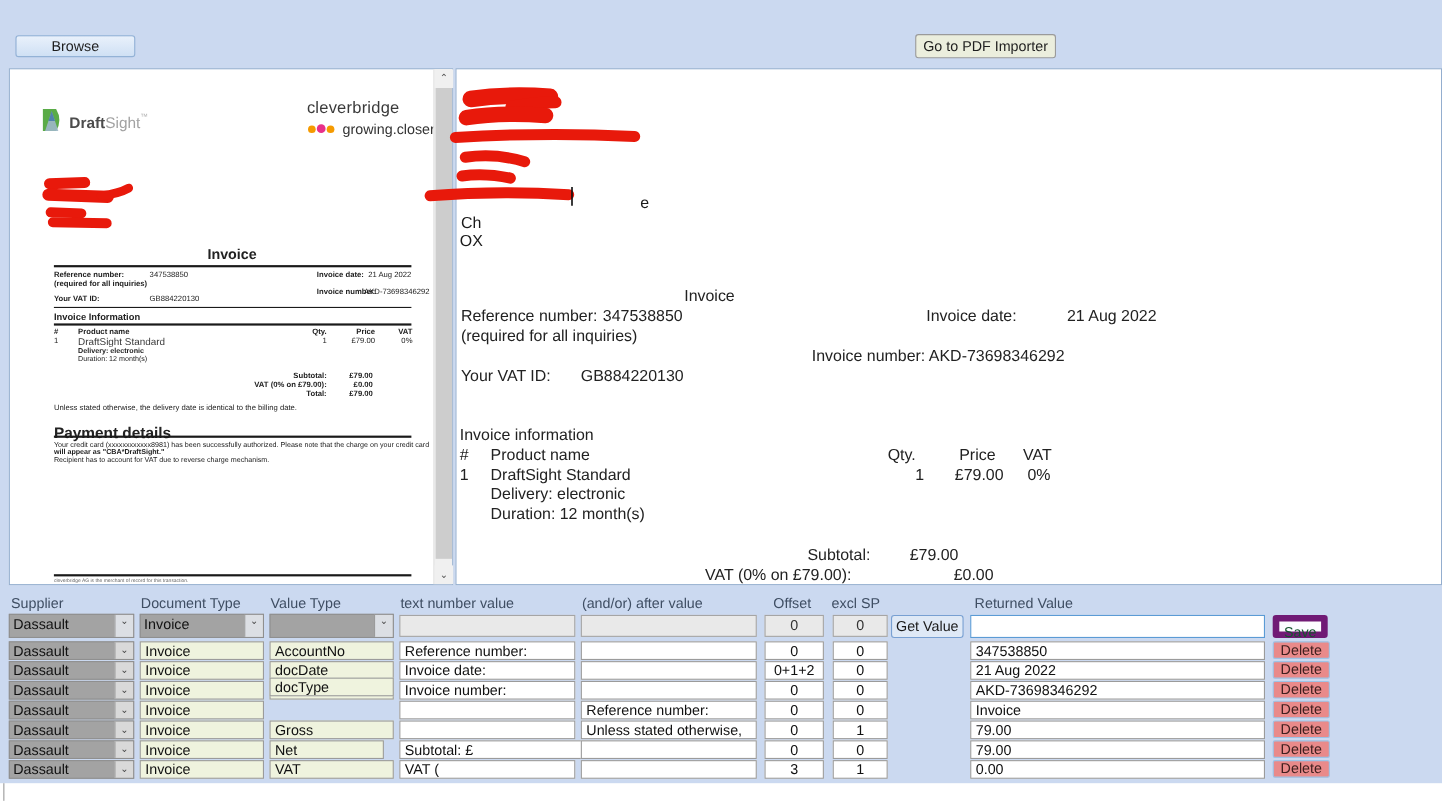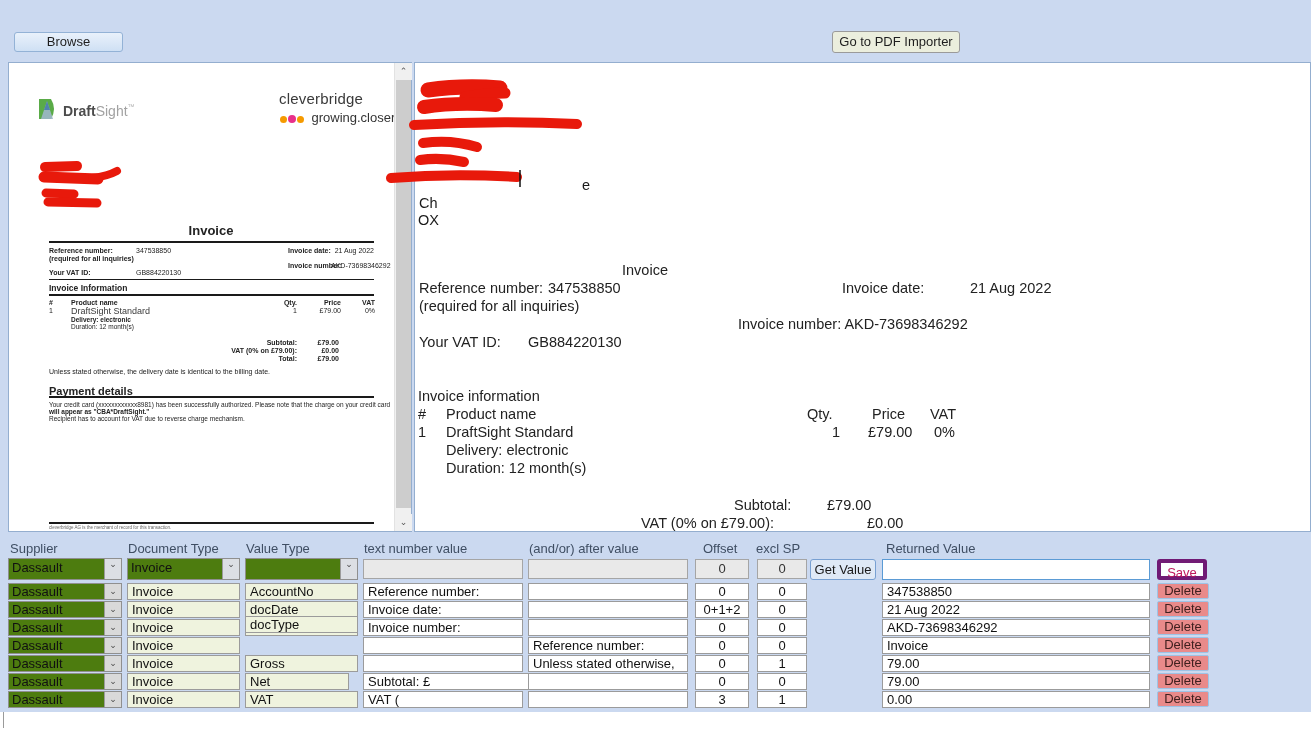--- a/index.html
+++ b/index.html
@@ -41,26 +41,26 @@
   
   .tx { position:absolute; white-space:nowrap; font-size:14.5px; color:#222; }
 
   
   .ghead { position:absolute; font-size:13px; color:#3f4e63; white-space:nowrap; }
   .cell { position:absolute; font-size:13px; color:#111; padding:1px 4px; white-space:nowrap; overflow:hidden; }
   .green { background:#eff3de; border:1px solid #9b9b9b; }
   .white { background:#fff; border:1px solid #9b9b9b; }
   .grayed { background:#e9e9e9; border:1px solid #a5a5a5; color:#333; }
   .ctr { text-align:center; padding:1px 0; }
-  .combo { position:absolute; background:#4d7c0f; border:1px solid #8f8f8f; }
+  .combo { position:absolute; background:#a3a3a3; border:1px solid #8f8f8f; }
   .combo .ctext { position:absolute; left:3px; top:1px; right:19px; font-size:13px; color:#111; overflow:hidden; white-space:nowrap; }
   .carrow { position:absolute; right:0; top:0; bottom:0; width:17px; background:#dcdfe4; border-left:1px solid #9b9b9b; color:#4a4a4a; font-size:9px; text-align:center; }
   .btn-getvalue { position:absolute; left:810px; top:559px; width:66px; height:21px; background:#dfe9f6; border:1px solid #78a0d2; border-radius:3px; font-size:13px; color:#1a1a1a; text-align:center; line-height:19px; }
   .ret-entry { position:absolute; left:882px; top:559px; width:268px; height:21px; background:#fff; border:1px solid #5b9bd5; font-size:13px; padding:1px 4px; }
-  .btn-save { position:absolute; left:1157px; top:559px; width:50px; height:21px; background:#fcfdff; border:4px solid #701a75; border-radius:3px; font-size:13px; color:#be185d; text-align:center; line-height:19px; }
+  .btn-save { position:absolute; left:1157px; top:559px; width:50px; height:21px; background:#fcfdff; border:6px solid #701a75; border-radius:3px; font-size:13px; color:#14532d; text-align:center; line-height:19px; }
   .btn-del { background:#e98a8a; border:1px solid #9dc3e6; border-radius:2px; font-size:13px; color:#40201f; text-align:center; line-height:14px; }
 
   .bottom-strip { position:absolute; left:0; top:712px; width:1311px; height:19px; background:#fff; }
   .bottom-edge { position:absolute; left:3px; top:712px; width:1px; height:16px; background:#9a9a9a; }
 
   .overlay { position:absolute; left:0; top:0; width:1311px; height:731px; pointer-events:none; z-index:60; }
 </style>
 </head>
 <body>
 
@@ -122,21 +122,21 @@
 
     <div class="pv pv-b pv-r" style="left:210px;top:276px;width:78px;font-size:7px;">Subtotal:</div>
     <div class="pv pv-b pv-r" style="left:292px;top:276px;width:38px;font-size:7px;">£79.00</div>
     <div class="pv pv-b pv-r" style="left:188px;top:284px;width:100px;font-size:7px;">VAT (0% on £79.00):</div>
     <div class="pv pv-b pv-r" style="left:292px;top:284px;width:38px;font-size:7px;">£0.00</div>
     <div class="pv pv-b pv-r" style="left:210px;top:292px;width:78px;font-size:7px;">Total:</div>
     <div class="pv pv-b pv-r" style="left:292px;top:292px;width:38px;font-size:7px;">£79.00</div>
 
     <div class="pv" style="left:40px;top:305px;font-size:7px;">Unless stated otherwise, the delivery date is identical to the billing date.</div>
 
-    <div class="pv pv-b" style="left:40px;top:322px;font-size:11px;">Payment details</div>
+    <div class="pv pv-b" style="left:40px;top:322px;font-size:14px;">Payment details</div>
     <div class="hrline" style="left:40px;top:333px;width:325px;height:2px;"></div>
     <div class="pv" style="left:40px;top:338px;font-size:6.5px;">Your credit card (xxxxxxxxxxxx8981) has been successfully authorized. Please note that the charge on your credit card</div>
     <div class="pv pv-b" style="left:40px;top:345px;font-size:6.5px;">will appear as "CBA*DraftSight."</div>
     <div class="pv" style="left:40px;top:352px;font-size:6.5px;">Recipient has to account for VAT due to reverse charge mechanism.</div>
 
     <div class="hrline" style="left:40px;top:459px;width:325px;height:1.5px;"></div>
     <div class="pv" style="left:40px;top:462px;font-size:4.5px;color:#666;">cleverbridge AG is the merchant of record for this transaction.</div>
 
     <div class="sb">
       <div class="sb-btn sb-up">⌃</div>

